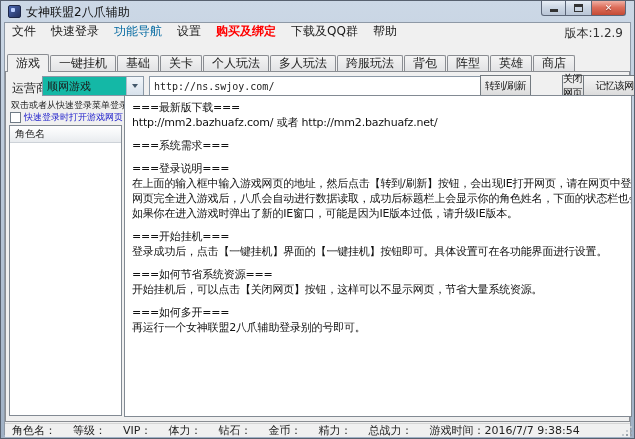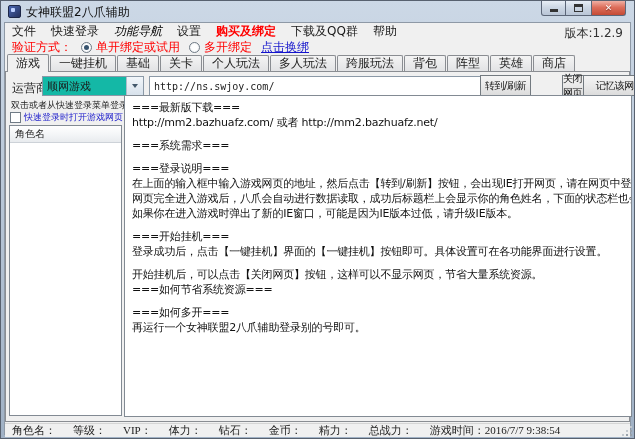--- a/index.html
+++ b/index.html
@@ -96,21 +96,21 @@
                    background:#fff; border:1px solid #828a93; padding:4px 7px;
                    overflow:hidden; }
   .content-line { font-size:11px; line-height:15px; min-height:15px; color:#111;
                   white-space:nowrap; letter-spacing:-0.2px; }
   .content-line:empty { min-height:8px; height:8px; }
 
   
   .statusbar { position:absolute; left:0; right:0; top:400px; height:14px; padding-left:7px;
                border-top:1px solid #d5d5d5; display:flex; align-items:center; gap:17px;
                background:#f0f0f0; }
-  .status-item { font-size:11px; color:#222; white-space:nowrap;font-family:Liberation Serif, serif; }
+  .status-item { font-size:11px; color:#222; white-space:nowrap; }
 
   
   .white-patch { position:absolute; left:496px; top:365px; width:133px; height:46px;
                  background:#ffffff; z-index:5; }
   .resize-grip { position:absolute; right:1px; bottom:1px; width:11px; height:11px; z-index:6;
                  background:
                    radial-gradient(circle at 9px 9px, #9aa2ab 1px, transparent 1.4px),
                    radial-gradient(circle at 5px 9px, #9aa2ab 1px, transparent 1.4px),
                    radial-gradient(circle at 9px 5px, #9aa2ab 1px, transparent 1.4px),
                    radial-gradient(circle at 1px 9px, #c3c9cf 1px, transparent 1.4px),
@@ -138,40 +138,28 @@
       </div>
     </div>
   </div>
 
   <div class="client">
 
     <div class="menubar">
 
     <span class="menu-item">文件</span>
         <span class="menu-item">快速登录</span>
-        <span class="menu-item" style="color: #000000; font-style: italic;">功能导航</span>
+        <span class="menu-item" style="color: #0369a1;">功能导航</span>
         <span class="menu-item">设置</span>
         <span class="menu-item" style="color: rgb(255, 0, 0); font-weight: bold;">购买及绑定</span>
         <span class="menu-item">下载及QQ群</span>
         <span class="menu-item">帮助</span>
       </div>
     <span class="version-label">版本:1.2.9</span>
 
-    <div class="verify-row">
-      <span class="verify-label">验证方式：</span>
-      <span class="radio-opt">
-        <span class="radio checked"></span>
-        <span>单开绑定或试用</span>
-      </span>
-      <span class="radio-opt">
-        <span class="radio"></span>
-        <span>多开绑定</span>
-      </span>
-      <a class="rebind-link">点击换绑</a>
-    </div>
 
     <div class="tabbar">
 
     <div class="tab active">游戏</div>
         <div class="tab">一键挂机</div>
         <div class="tab">基础</div>
         <div class="tab">关卡</div>
         <div class="tab">个人玩法</div>
         <div class="tab">多人玩法</div>
         <div class="tab">跨服玩法</div>
@@ -210,22 +198,22 @@
           <div class="content-line">===系统需求===</div>
           <div class="content-line"></div>
           <div class="content-line">===登录说明===</div>
           <div class="content-line">在上面的输入框中输入游戏网页的地址，然后点击【转到/刷新】按钮，会出现IE打开网页，请在网页中登录并进入游戏。</div>
           <div class="content-line">网页完全进入游戏后，八爪会自动进行数据读取，成功后标题栏上会显示你的角色姓名，下面的状态栏也会显示你的人物数据。</div>
           <div class="content-line">如果你在进入游戏时弹出了新的IE窗口，可能是因为IE版本过低，请升级IE版本。</div>
           <div class="content-line"></div>
           <div class="content-line">===开始挂机===</div>
           <div class="content-line">登录成功后，点击【一键挂机】界面的【一键挂机】按钮即可。具体设置可在各功能界面进行设置。</div>
           <div class="content-line"></div>
+          <div class="content-line">===如何节省系统资源===</div>
           <div class="content-line">开始挂机后，可以点击【关闭网页】按钮，这样可以不显示网页，节省大量系统资源。</div>
-          <div class="content-line">===如何节省系统资源===</div>
           <div class="content-line"></div>
           <div class="content-line">===如何多开===</div>
           <div class="content-line">再运行一个女神联盟2八爪辅助登录别的号即可。</div>
         </div>
 
     </div>
 
     <div class="statusbar">
 
     <span class="status-item">角色名：</span>

